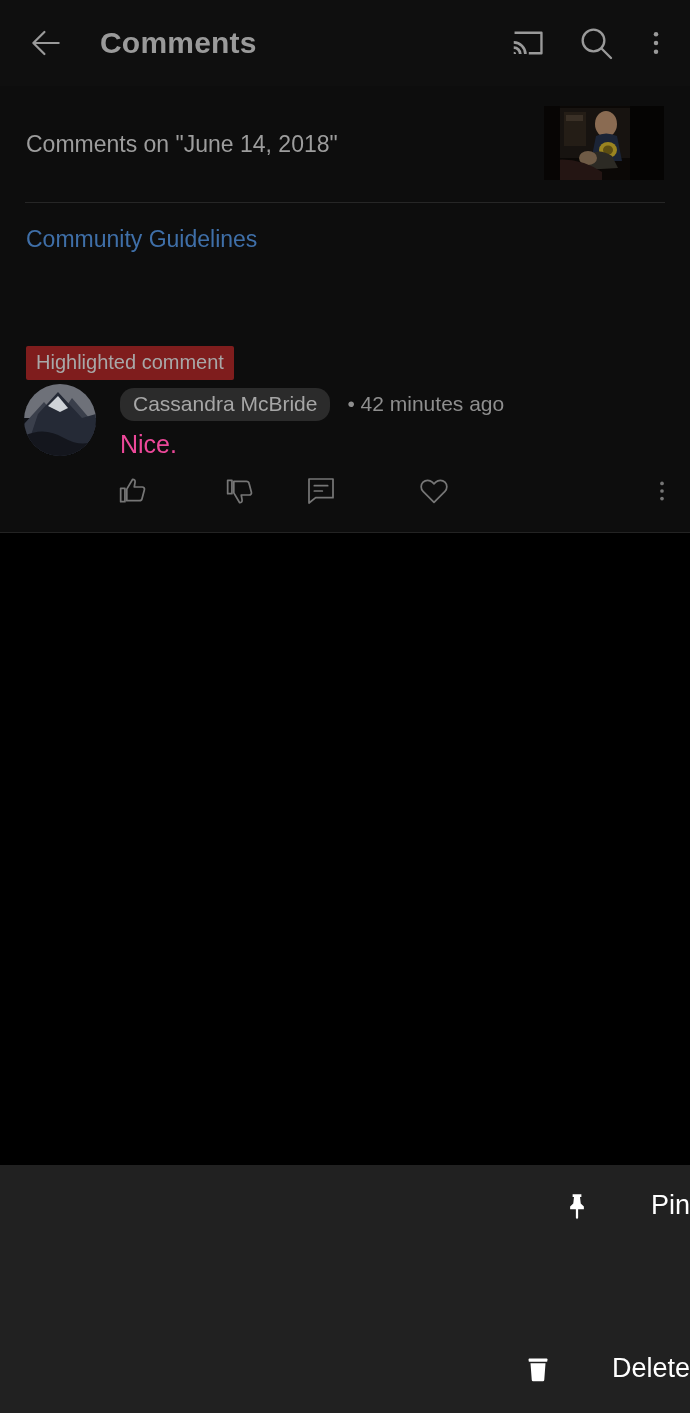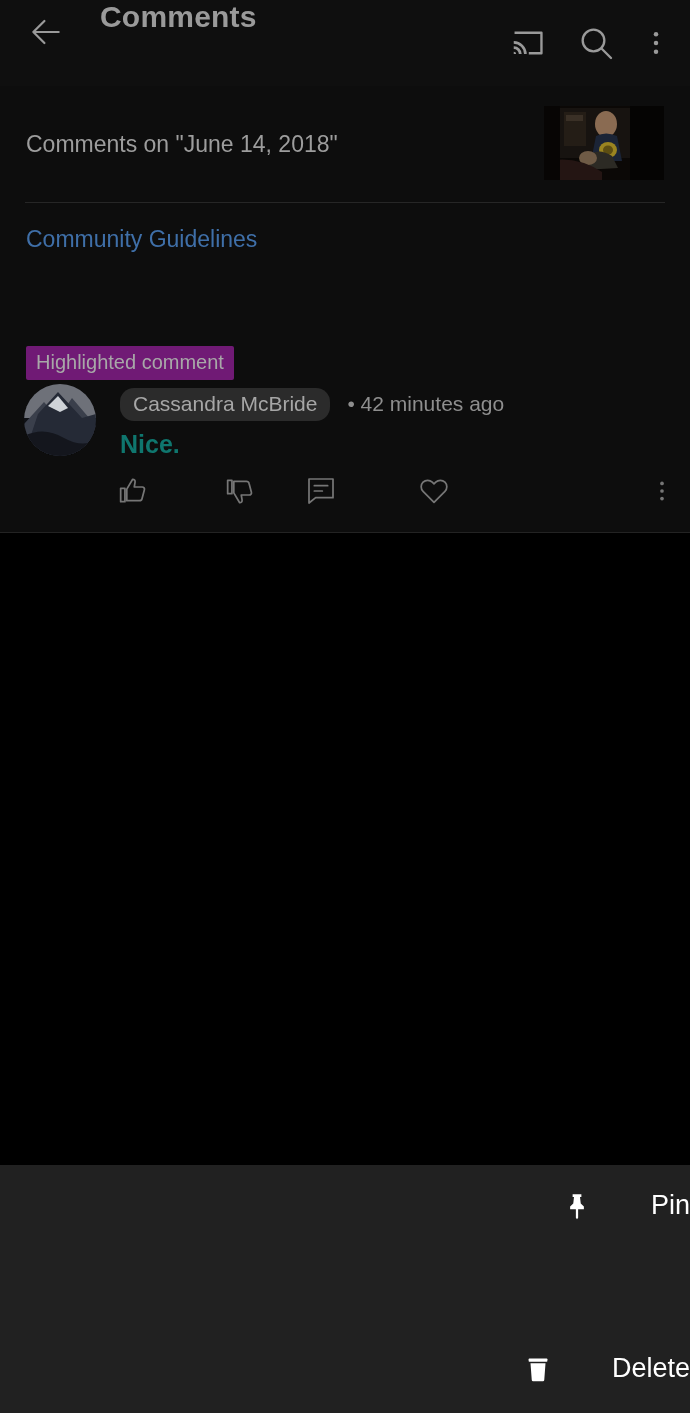--- a/index.html
+++ b/index.html
@@ -23,21 +23,21 @@
   }
 
   
   .appbar {
     position: absolute;
     top: 0; left: 0;
     width: 690px;
     height: 86px;
     background: #0f0f0f;
     display: flex;
-    align-items: flex-start;
+    align-items: center;
   }
   .back-btn {
     width: 64px;
     height: 64px;
     margin-left: 14px;
     display: flex;
     align-items: center;
     justify-content: center;
   }
   .appbar-title {
@@ -127,21 +127,21 @@
     position: absolute;
     top: 330px; left: 0;
     width: 690px;
     height: 202px;
     background: #0d0d0d;
   }
   .highlight-badge {
     position: absolute;
     top: 16px;
     left: 26px;
-    background: #701a75;
+    background: #7f1d1d;
     color: #a8a8a8;
     font-size: 20px;
     padding: 5px 10px 6px 10px;
     border-radius: 2px;
     display: inline-block;
   }
   .comment-body {
     position: absolute;
     top: 54px;
     left: 0;
@@ -175,23 +175,22 @@
     white-space: nowrap;
   }
   .comment-time {
     margin-left: 17px;
     color: #8e8e8e;
     font-size: 21px;
     white-space: nowrap;
   }
   .comment-text {
     margin-top: 10px;
-    color: #0f766e;
+    color: #ec4899;
     font-size: 25px;
-    font-weight: bold;
   }
 
   .comment-actions {
     position: absolute;
     top: 462px;
     left: 0;
     width: 690px;
     height: 62px;
   }
   .action-icon {

